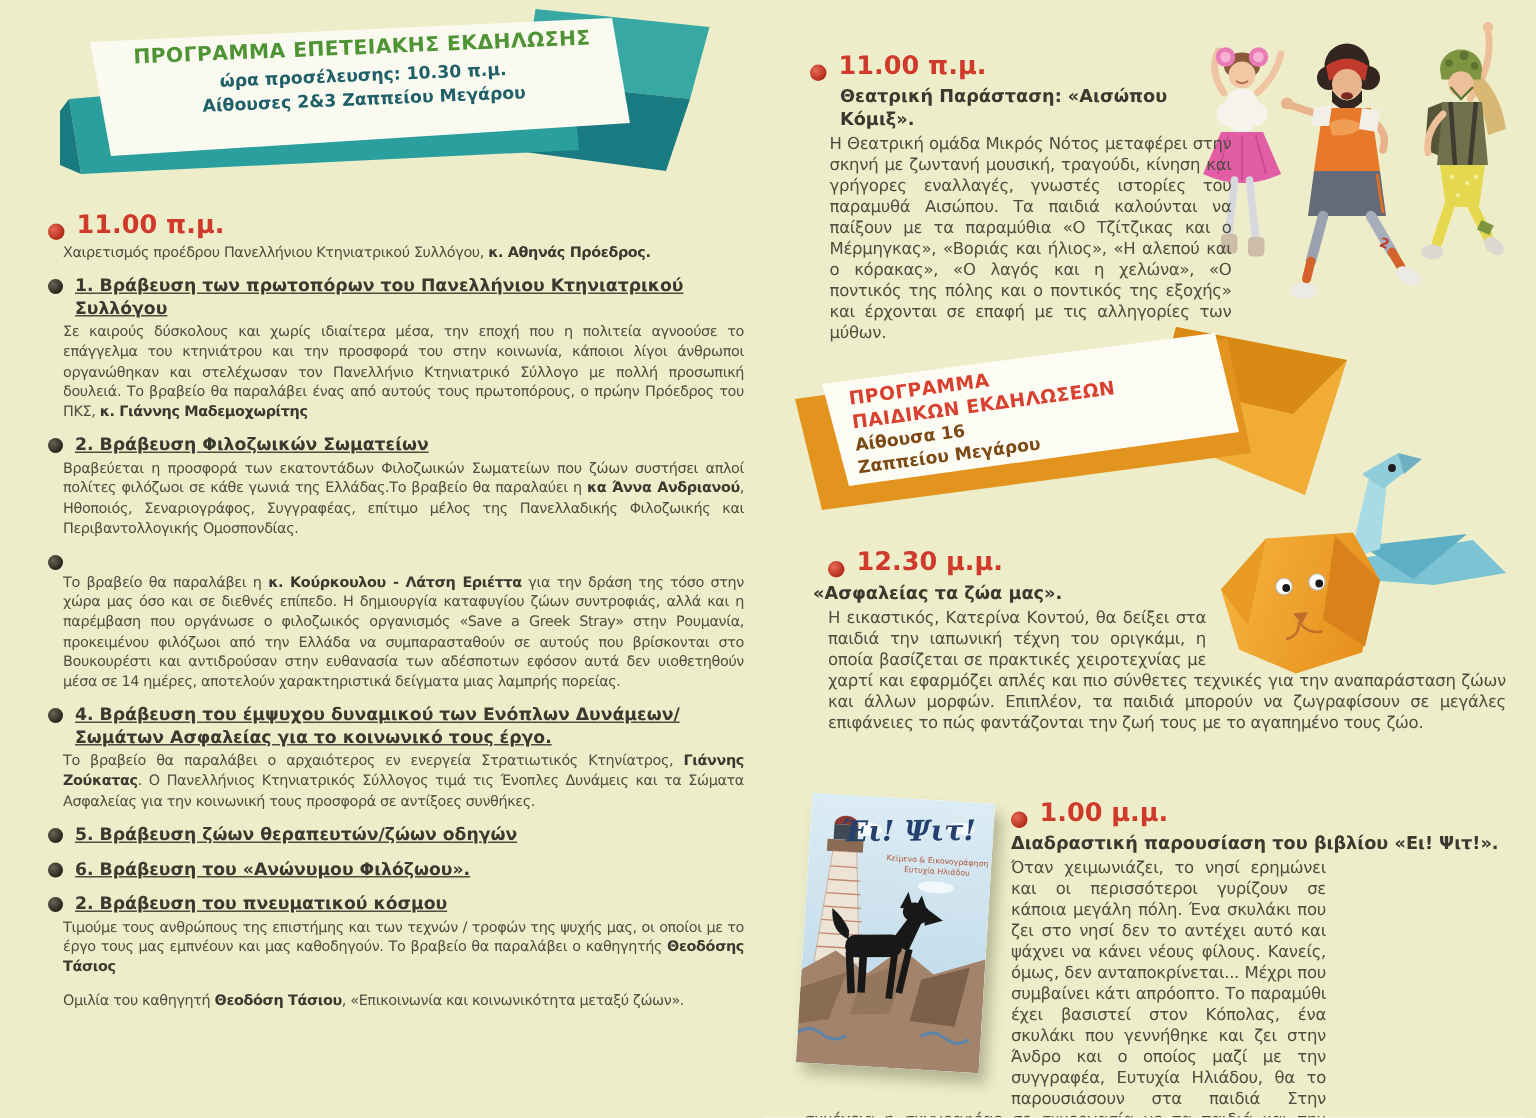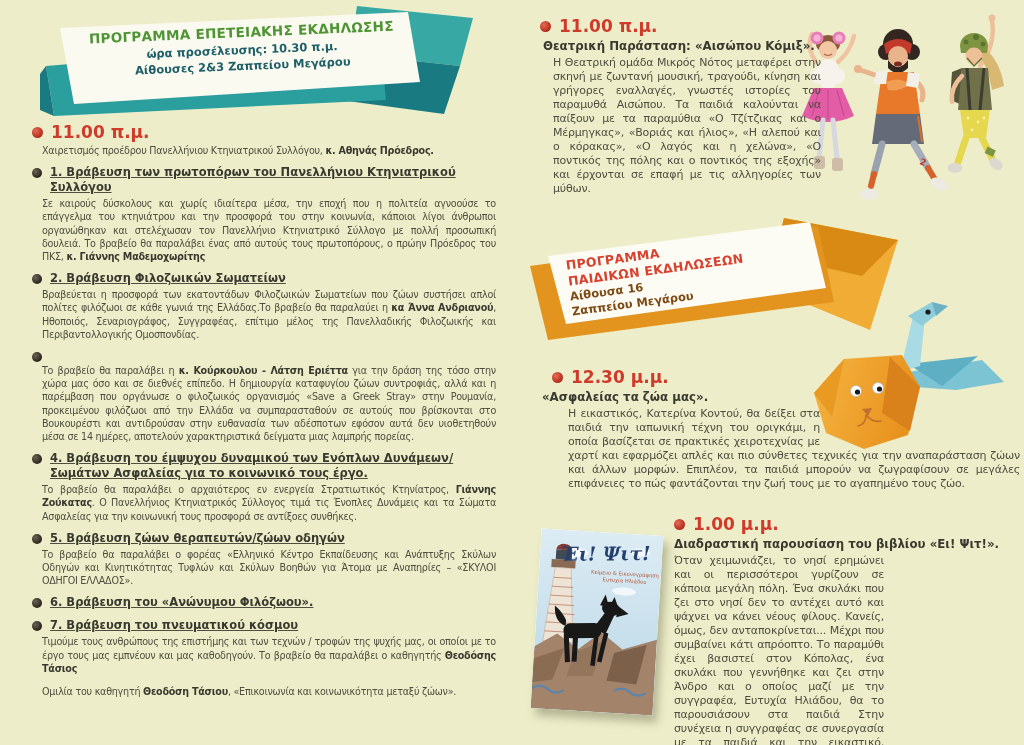--- a/index.html
+++ b/index.html
@@ -10,51 +10,51 @@
   }
   
   .lcol { position:absolute; left:22px; top:0; width:482px; }
   .banner1 { position:absolute; left:18px; top:6px; width:470px; height:112px; }
   .banner1 svg { position:absolute; left:0; top:0; }
   .banner1-text { position:absolute; left:42px; top:16px; width:320px;
     transform:rotate(-2.4deg); text-align:center; }
   .b1-title { color:#4e9434; font-weight:bold; font-size:13.5px; line-height:20px; letter-spacing:.3px; }
   .b1-sub { color:#1e5f68; font-weight:bold; font-size:11.5px; line-height:16px; }
   .content1 { position:relative; padding-top:116px; }
-  .time-row { display:flex; align-items:center; gap:8px; margin:6px 0 0 10px; }
+  .time-row { display:flex; align-items:flex-end; gap:8px; margin:24px 0 0 10px; }
   .time-text { color:#d03a2b; font-weight:bold; font-size:17px; }
   .paw { width:11px; height:11px; border-radius:50%; flex:0 0 auto;
     background:radial-gradient(circle at 35% 35%, #e86a55, #b02a1a 72%); }
   .paw.dark { width:10px; height:10px;
     background:radial-gradient(circle at 35% 35%, #6a6456, #27211a 72%); }
   .intro { margin:4px 0 0 20px; font-size:9.6px; letter-spacing:-0.25px; }
   .sec-head-row { display:flex; gap:8px; margin:8px 0 0 10px; align-items:flex-start;text-decoration:underline; }
   .sec-head-row .paw { margin-top:3px; }
   .sec-head { color:#3a392f; font-weight:bold; font-size:11.5px; line-height:15px; }
   .body-p { margin:2px 0 0 20px; width:454px; font-size:9.6px; line-height:13.2px;
     letter-spacing:-0.25px; text-align:justify; }
   strong { color:#3a392f; font-weight:bold; }
   .closing { margin-top:10px; }
   
   .rcol { position:absolute; left:520px; top:0; width:504px; height:745px; }
   .performers { position:absolute; left:258px; top:0; width:246px; height:248px; }
   .ev { position:absolute; }
   .ev1 { left:10px; top:10px; width:300px; }
   .ev-title { color:#3a392f; font-weight:bold; font-size:11.8px; line-height:15px; margin-top:3px; }
   .ev-body { font-size:11px; line-height:14px; letter-spacing:-0.2px; text-align:justify; margin-top:2px; }
-  .ev1 .ev-title { margin-left:13px; }
+  .ev1 .ev-title { margin-left:30px; }
   .ev1 .ev-body { margin-left:23px; width:268px; }
   .banner2 { position:absolute; left:2px; top:214px; width:390px; height:132px; }
   .banner2 svg { position:absolute; left:0; top:0; }
   .banner2-text { position:absolute; left:46px; top:28px; width:240px; transform:rotate(-7.5deg); }
   .b2-title { color:#d8402f; font-weight:bold; font-size:12.5px; line-height:16px; letter-spacing:.3px; }
   .b2-sub { color:#7c4a14; font-weight:bold; font-size:11.5px; line-height:15px; }
   .origami { position:absolute; left:288px; top:292px; width:216px; height:195px; }
-  .ev2 { left:22px; top:361px; width:474px; }
-  .ev2 .ev-body { margin-left:26px; width:452px; }
+  .ev2 { left:22px; top:341px; width:474px; }
+  .ev2 .ev-body { margin-left:10px; width:452px; }
   .origami-spacer { float:right; width:200px; height:42px; }
   .ev3 { left:16px; top:508px; width:488px; }
   .book-wrap { float:left; width:128px; height:208px; margin:24px 10px 0 0; }
   .book { width:122px; height:180px; transform:rotate(3.5deg);
     box-shadow:5px 7px 9px rgba(90,90,60,.38); background:#fff; }
   .ev3 .time-row { margin-left:12px; }
   .ev3 .ev-body { width:348px; }
 </style>
 </head>
 <body>
@@ -105,30 +105,29 @@
       <div class="sec-head-row">
         <span class="paw dark"></span>
         <span class="sec-head">4. Βράβευση του έμψυχου δυναμικού των Ενόπλων Δυνάμεων/ Σωμάτων Ασφαλείας για το κοινωνικό τους έργο.</span>
       </div>
       <p class="body-p"><span>Το βραβείο θα παραλάβει ο αρχαιότερος εν ενεργεία Στρατιωτικός Κτηνίατρος, </span><strong>Γιάννης Ζούκατας</strong><span>. Ο Πανελλήνιος Κτηνιατρικός Σύλλογος τιμά τις Ένοπλες Δυνάμεις και τα Σώματα Ασφαλείας για την κοινωνική τους προσφορά σε αντίξοες συνθήκες.</span></p>
 
       <div class="sec-head-row">
         <span class="paw dark"></span>
         <span class="sec-head">5. Βράβευση ζώων θεραπευτών/ζώων οδηγών</span>
       </div>
-      <p class="body-p"><span>Το βραβείο θα παραλάβει ο φορέας «Ελληνικό Κέντρο Εκπαίδευσης και Ανάπτυξης Σκύλων Οδηγών και Κινητικότητας Τυφλών και Σκύλων Βοηθών για Άτομα με Αναπηρίες – «ΣΚΥΛΟΙ ΟΔΗΓΟΙ ΕΛΛΑΔΟΣ».</span></p>
 
       <div class="sec-head-row">
         <span class="paw dark"></span>
         <span class="sec-head">6. Βράβευση του «Ανώνυμου Φιλόζωου».</span>
       </div>
 
       <div class="sec-head-row">
         <span class="paw dark"></span>
-        <span class="sec-head">7. Βράβευση του πνευματικού κόσμου</span>
+        <span class="sec-head">2. Βράβευση του πνευματικού κόσμου</span>
       </div>
       <p class="body-p"><span>Τιμούμε τους ανθρώπους της επιστήμης και των τεχνών / τροφών της ψυχής μας, οι οποίοι με το έργο τους μας εμπνέουν και μας καθοδηγούν. Το βραβείο θα παραλάβει ο καθηγητής </span><strong>Θεοδόσης Τάσιος</strong></p>
 
       <p class="body-p closing"><span>Ομιλία του καθηγητή </span><strong>Θεοδόση Τάσιου</strong><span>, «Επικοινωνία και κοινωνικότητα μεταξύ ζώων».</span></p>
     </div>
   </div>
 
   <div class="rcol">
 
     <svg class="performers" viewBox="0 0 246 248">

